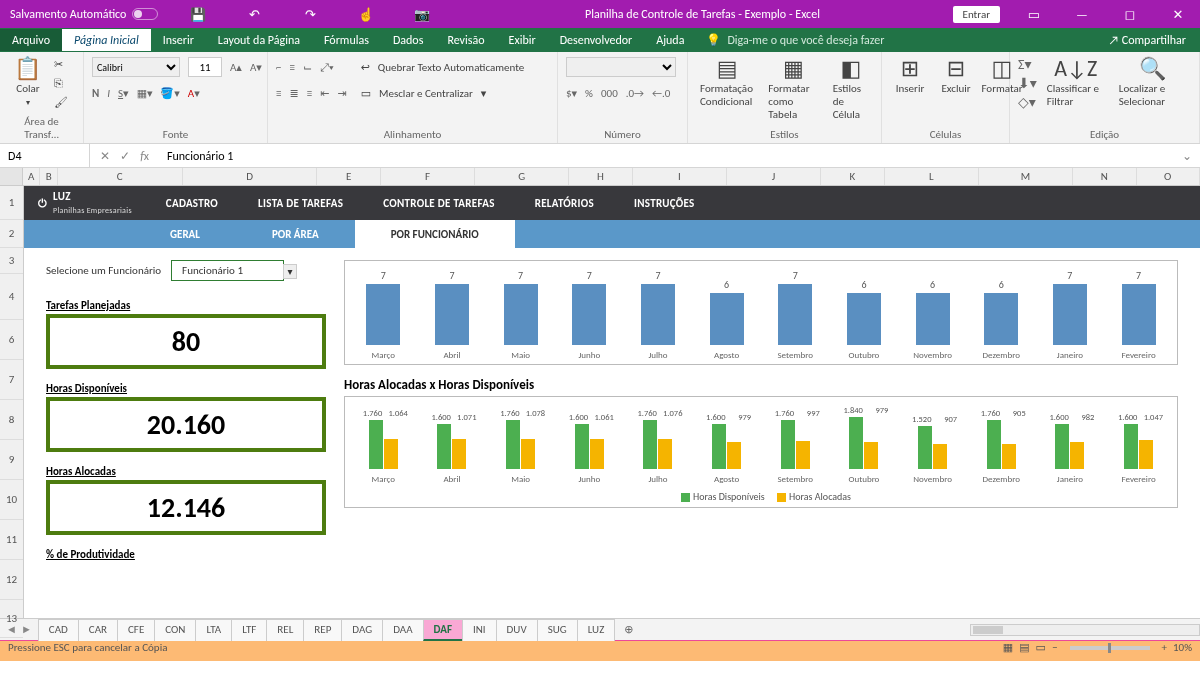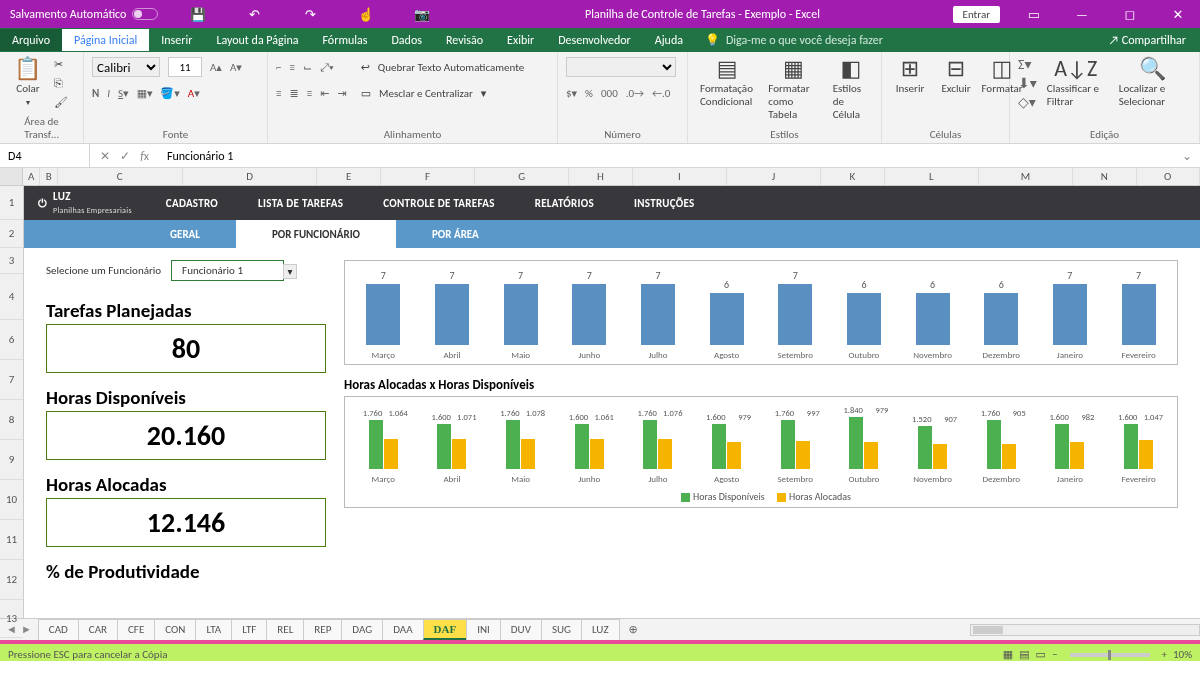--- a/index.html
+++ b/index.html
@@ -12,34 +12,34 @@
 .titlebar .toggle::after { content:''; width:8px; height:8px; background:rgba(255,255,255,.8); border-radius:50%; position:absolute; left:1px; top:1px; }
 .titlebar .qat { display:flex; gap:12px; padding:0 8px; }
 .titlebar .title { flex:1; text-align:center; }
 .titlebar .right { display:flex; align-items:center; gap:4px; }
 .titlebar .entrar { background:#fff; color:#444; padding:2px 10px; border-radius:2px; font-size:11px; margin-right:8px;}
 .titlebar .winbtn { width:44px; height:28px; display:flex; align-items:center; justify-content:center; font-size:13px; }
 
 
 .menutabs { height: 24px; background: #217346; display:flex; align-items:center; font-size:12px; color:#fff; }
 .menutabs .tab { padding: 4px 12px; cursor: pointer; }
-.menutabs .tab.active { background:#fff; color:#3b82f6; }
+.menutabs .tab.active { background:#fff; color:#0c4a6e;font-style:italic; }
 .menutabs .tab.file { background:#185c37; }
 .menutabs .tellme { display:flex; align-items:center; gap:6px; padding:4px 10px; color:#d0e7da; }
 .menutabs .share { margin-left:auto; padding:4px 14px; }
 
 
 .ribbon { height: 92px; background:#f3f3f3; border-bottom:1px solid #d5d5d5; display:flex; font-size:11px; color:#444; }
 .rgroup { border-right:1px solid #e0e0e0; display:flex; flex-direction:column; justify-content:space-between; padding:4px 8px 2px; }
 .rgroup .body { flex:1; display:flex; gap:6px; align-items:flex-start; }
 .rgroup .label { text-align:center; font-size:11px; color:#666; padding-top:2px; position:relative;}
 .bigbtn { display:flex; flex-direction:column; align-items:center; gap:2px; padding:2px 4px; min-width:40px; }
 .bigbtn .ic { font-size:22px; line-height:22px; }
 .smallrow { display:flex; gap:8px; align-items:center; height:22px; }
-select.font { width:68px; height:20px; font-size:13px; border:1px solid #ccc; }
+select.font { width:88px; height:20px; font-size:10px; border:1px solid #ccc; }
 input.size { width:34px; height:20px; font-size:11px; border:1px solid #ccc; text-align:center; }
 .icon { color:#666; }
 
 
 .fxbar { height:24px; border-bottom:1px solid #d5d5d5; display:flex; align-items:center; font-size:12px; }
 .namebox { width:90px; border-right:1px solid #d5d5d5; padding:0 8px; height:100%; display:flex; align-items:center; }
 .fxctrls { display:flex; gap:10px; padding:0 10px; color:#888; }
 .fxinput { flex:1; padding:0 8px; }
 
 
@@ -60,22 +60,22 @@
 .dash-nav .item.active { background:#5a98c9; }
 .subnav { height:28px; background:#5a98c9; display:flex; align-items:center; font-size:11px; font-weight:600; color:#fff; padding-left:110px;}
 .subnav .sitem { padding:0 36px; height:100%; display:flex; align-items:center; }
 .subnav .sitem.active { background:#fff; color:#333; }
 
 .dash-body { padding:12px 22px; display:flex; gap:18px; }
 .kpis { width:280px; }
 .kpis .sel { display:flex; align-items:center; gap:10px; font-size:11px; color:#333; margin-bottom:18px;}
 .kpis .sel .dd { border:1.5px solid #2f7d32; padding:3px 40px 3px 10px; font-size:11px; position:relative; background:#fff;}
 .kpis .sel .dd::after{content:'▾'; position:absolute; right:-14px; top:3px; font-size:10px; background:#eee; border:1px solid #ccc; width:12px; text-align:center;}
-.kpis h4 { font-size:19px; font-weight:700; margin:13px 0 2px; }
-.kpis .val { font-size:28px; font-weight:700; text-align:center; border:1px solid #4d7c0f; padding:6px 8px; margin-bottom:10px; }
+.kpis h4 { font-size:11px; font-weight:700; margin:13px 0 2px;text-decoration:underline; }
+.kpis .val { font-size:28px; font-weight:700; text-align:center; border:4px solid #4d7c0f; padding:6px 8px; margin-bottom:10px; }
 .charts { flex:1; }
 .charts h4 { font-size:13px; font-weight:700; margin-bottom:4px; }
 .chartbox { border:1px solid #bbb; padding:6px 4px 4px; margin-bottom:12px; }
 .bars { display:flex; justify-content:space-around; align-items:flex-end; height:78px; }
 .barcol { display:flex; flex-direction:column; align-items:center; width:56px; }
 .barcol .lbl { font-size:10px; color:#555; margin-bottom:2px; }
 .barcol .bar { width:34px; background:#5a8fc1; }
 .xlabels { display:flex; justify-content:space-around; font-size:9px; color:#666; margin-top:4px; }
 .bars2 { display:flex; justify-content:space-around; align-items:flex-end; height:66px; }
 .grp { display:flex; align-items:flex-end; gap:1px; position:relative; }
@@ -84,27 +84,27 @@
 .grp .la { position:absolute; top:-12px; left:-6px; font-size:8.5px; color:#555;}
 .grp .lb { position:absolute; top:-12px; right:-10px; font-size:8.5px; color:#555;}
 .legend { text-align:center; font-size:10px; color:#555; margin-top:6px;}
 .legend .sw{display:inline-block;width:9px;height:9px;margin:0 3px 0 10px;vertical-align:middle;}
 
 
 .sheettabs { height:22px; border-top:1px solid #ccc; background:#f3f3f3; display:flex; align-items:center; font-size:11px; }
 .sheettabs .nav { padding:0 6px; color:#888; display:flex; gap:4px;}
 .sheettabs .tabs { display:flex; }
 .sheettabs .st { padding:3px 10px; border:1px solid #ccc; border-bottom:none; background:#f8f8f8; margin-right:-1px; color:#555;}
-.sheettabs .st.active { background:#fde047; border-bottom:2px solid #217346; color:#217346; font-weight:600;font-family:Liberation Serif, serif;}
+.sheettabs .st.active { background:#f9a8d4; border-bottom:2px solid #217346; color:#217346; font-weight:600;}
 .sheettabs .plus { padding:0 10px; color:#666;}
 .sheettabs .scroll { margin-left:auto; width:230px; height:12px; border:1px solid #ccc; background:#eee; position:relative;}
 .sheettabs .scroll::before{content:'';position:absolute;left:2px;top:1px;width:30px;height:8px;background:#ccc;}
 
 
-.status { height:21px; background:#bef264; border-top:4px solid #ec4899; display:flex; align-items:flex-end; font-size:11px; color:#555; padding:0 8px;}
+.status { height:21px; background:#fdba74; border-top:1px solid #ec4899; display:flex; align-items:flex-start; font-size:11px; color:#555; padding:0 8px;}
 .status .views { margin-left:auto; display:flex; gap:6px; align-items:center;}
 .status .slider{ width:80px; height:4px; background:#ccc; margin:0 6px; position:relative;}
 .status .slider::after{content:'';position:absolute;left:38px;top:-3px;width:3px;height:10px;background:#888;}
 </style>
 </head>
 <body>
 
 <div class="titlebar">
   <div class="autosave">
     <span>Salvamento Automático</span>
@@ -328,22 +328,22 @@
       <div id="dnav" style="display: flex; height: 100%;">
           <div class="item">CADASTRO</div>
           <div class="item">LISTA DE TAREFAS</div>
           <div class="item">CONTROLE DE TAREFAS</div>
           <div class="item">RELATÓRIOS</div>
           <div class="item">INSTRUÇÕES</div>
         </div>
     </div>
     <div class="subnav" id="subnav">
         <div class="sitem">GERAL</div>
+        <div class="sitem">POR ÁREA</div>
         <div class="sitem active">POR FUNCIONÁRIO</div>
-        <div class="sitem">POR ÁREA</div>
       </div>
 
     <div class="dash-body">
       <div class="kpis">
         <div class="sel">
           <span>Selecione um Funcionário</span>
           <span class="dd">Funcionário 1</span>
         </div>
         <div id="kpis">
             <h4>Tarefas Planejadas</h4>

